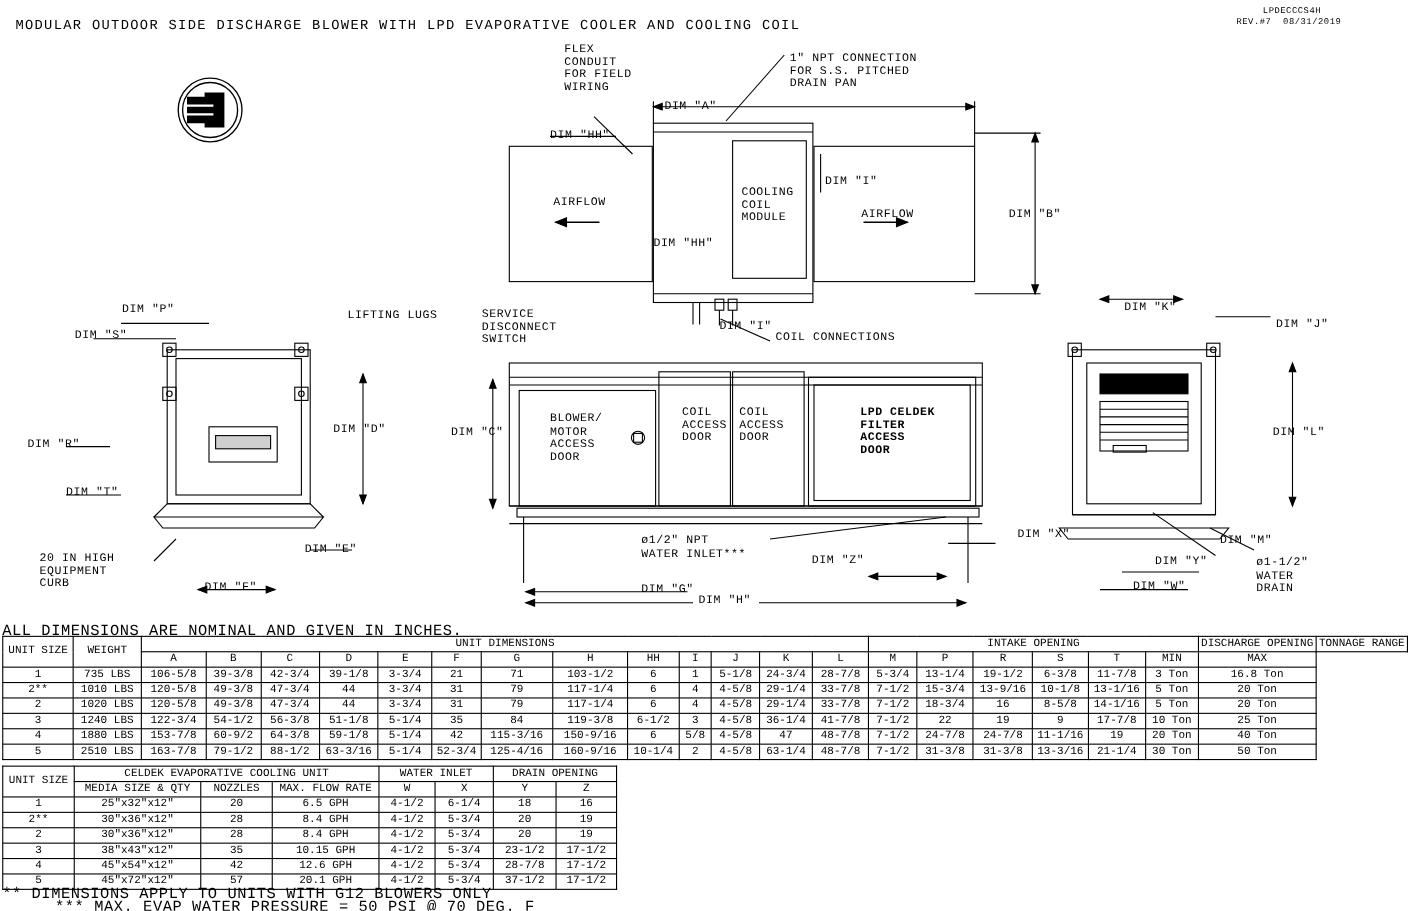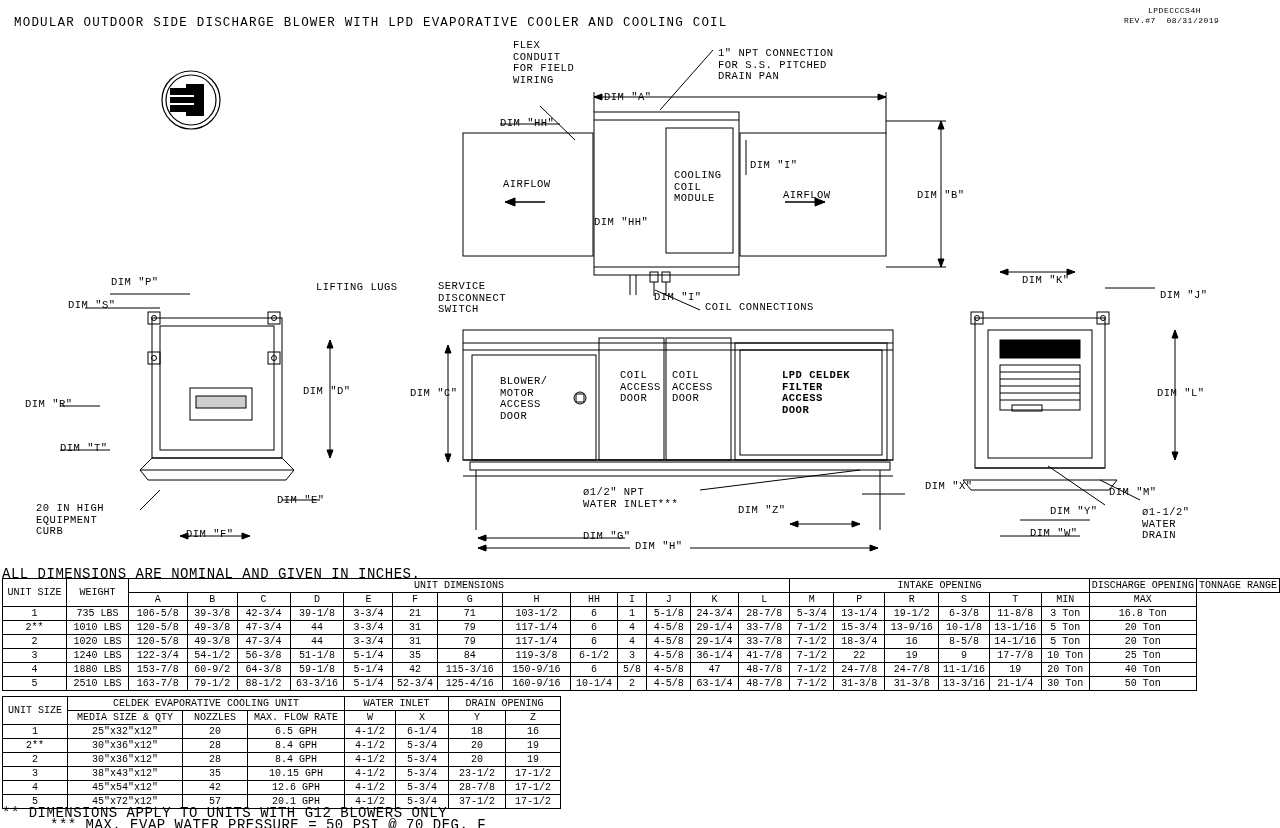--- a/index.html
+++ b/index.html
@@ -297,21 +297,21 @@
         <td>103-1/2</td>
         <td>6</td>
         <td>1</td>
         <td>5-1/8</td>
         <td>24-3/4</td>
         <td>28-7/8</td>
         <td>5-3/4</td>
         <td>13-1/4</td>
         <td>19-1/2</td>
         <td>6-3/8</td>
-        <td>11-8/8</td>
+        <td>11-7/8</td>
         <td>3 Ton</td>
         <td>16.8 Ton</td>
       </tr>
       <tr>
         <td>2**</td>
         <td>1010 LBS</td>
         <td>120-5/8</td>
         <td>49-3/8</td>
         <td>47-3/4</td>
         <td>44</td>

